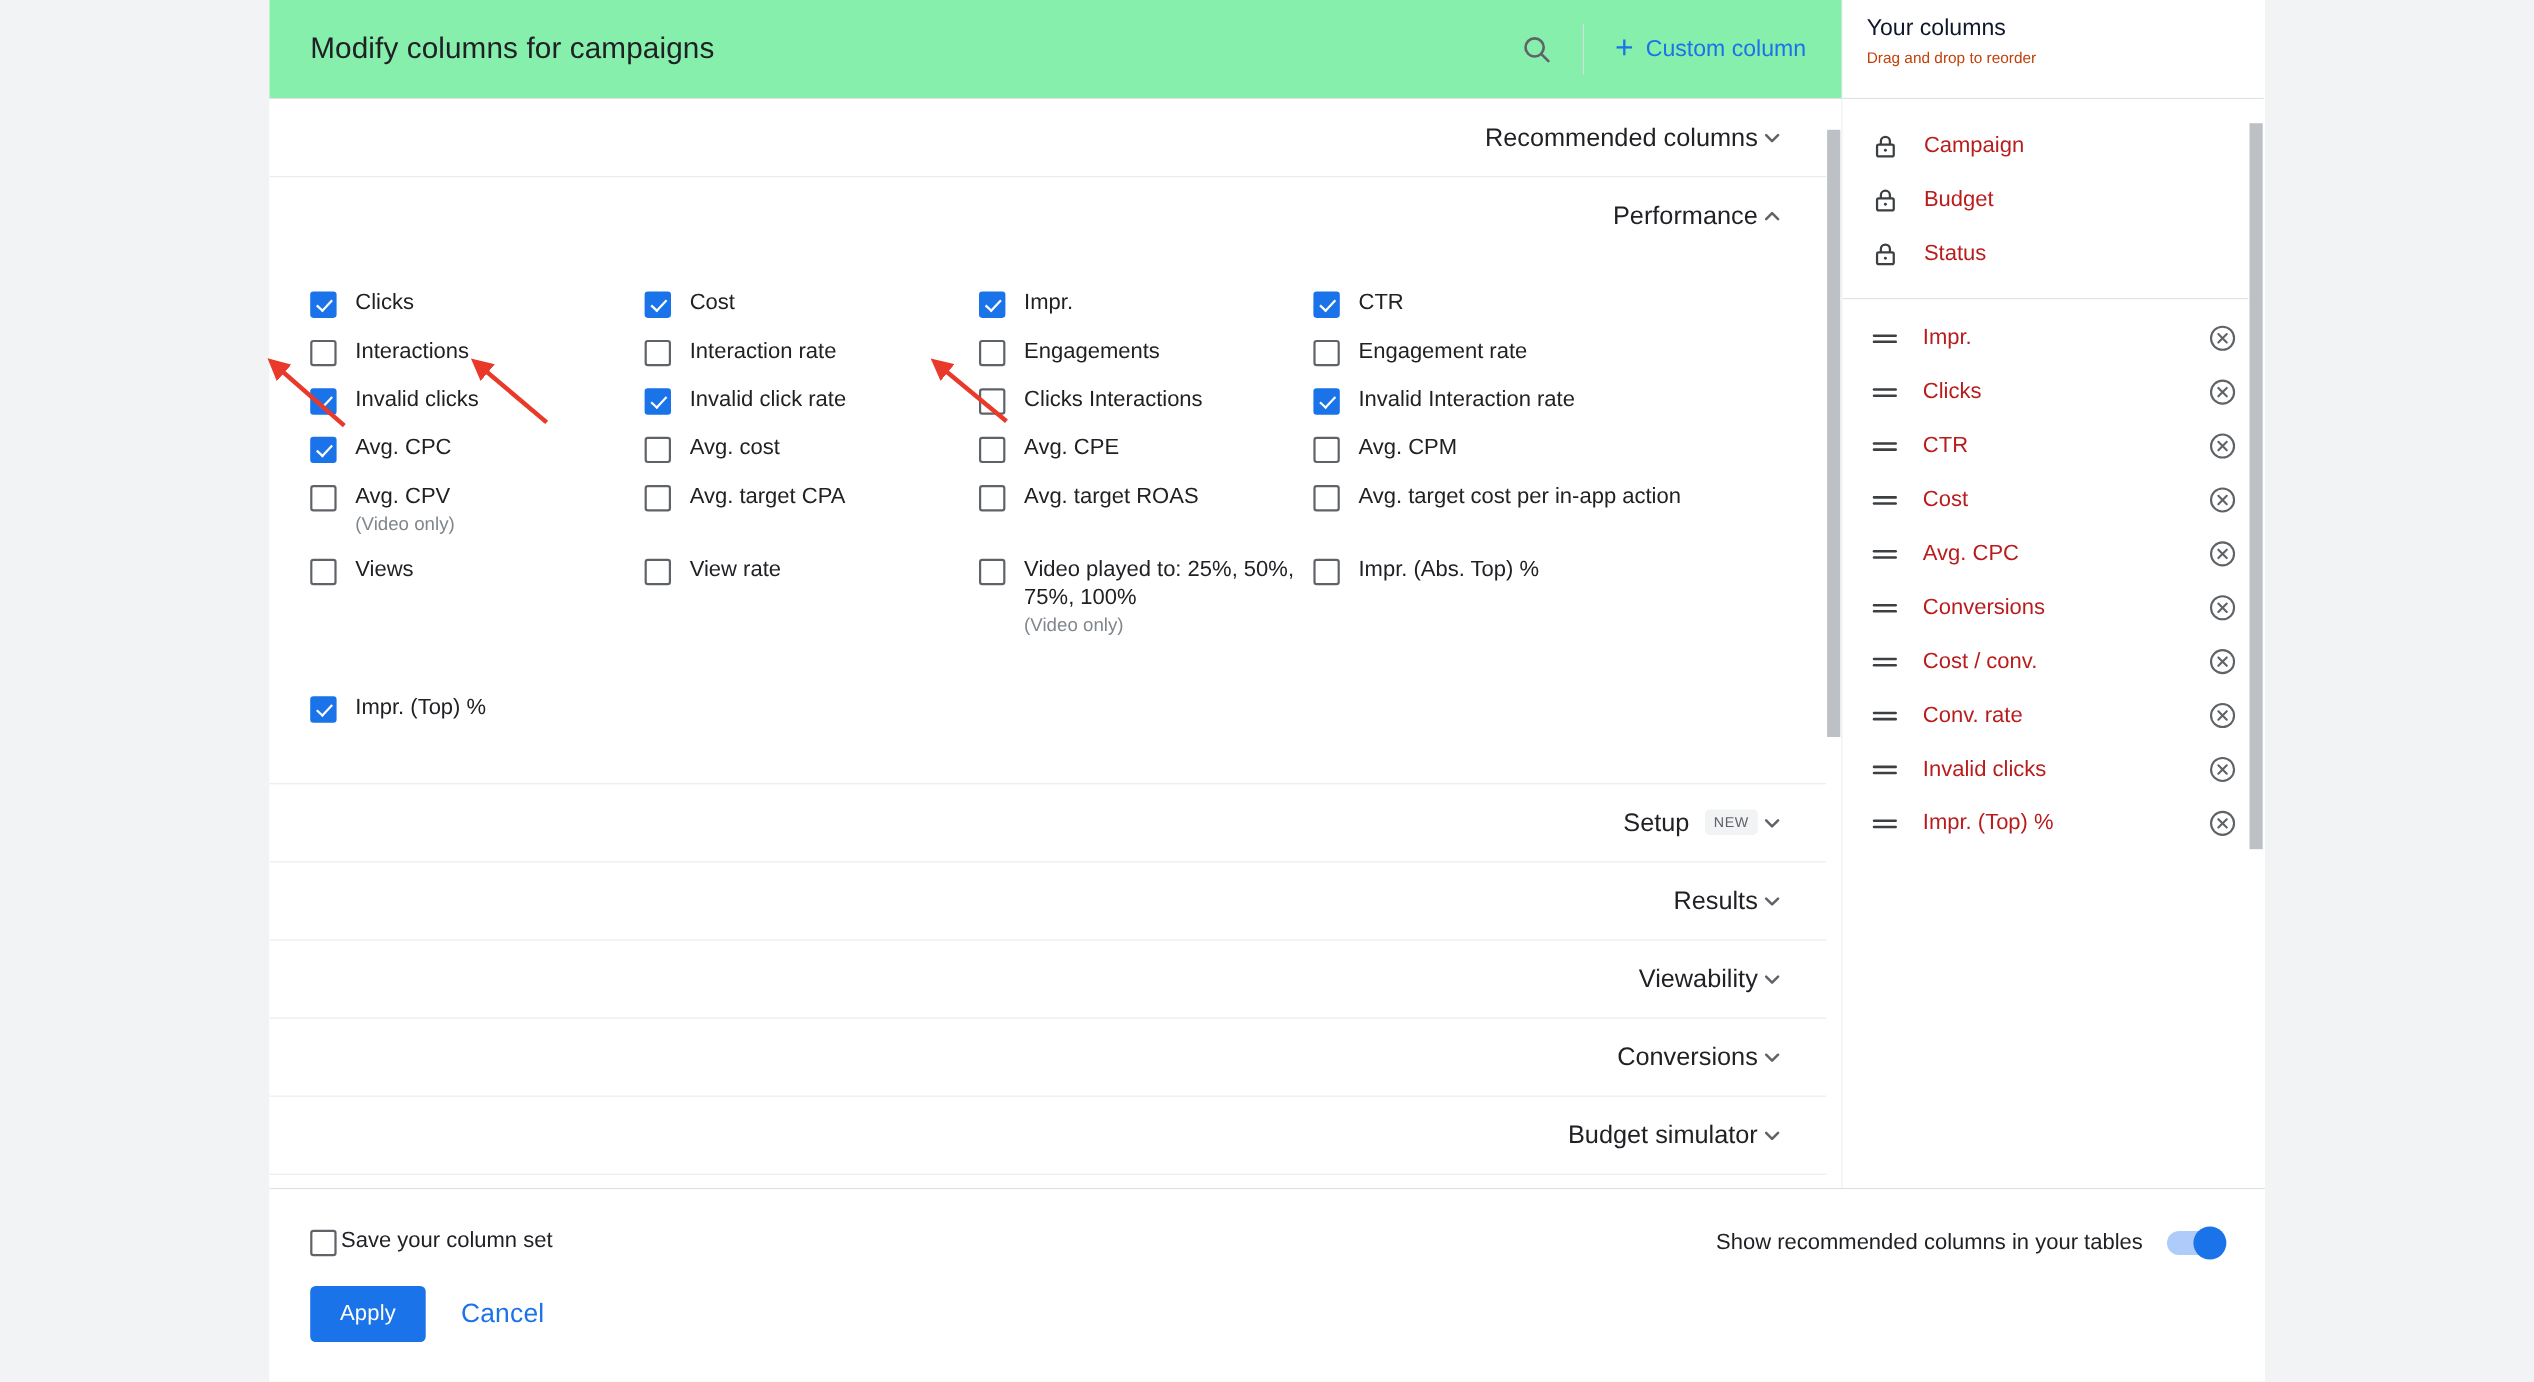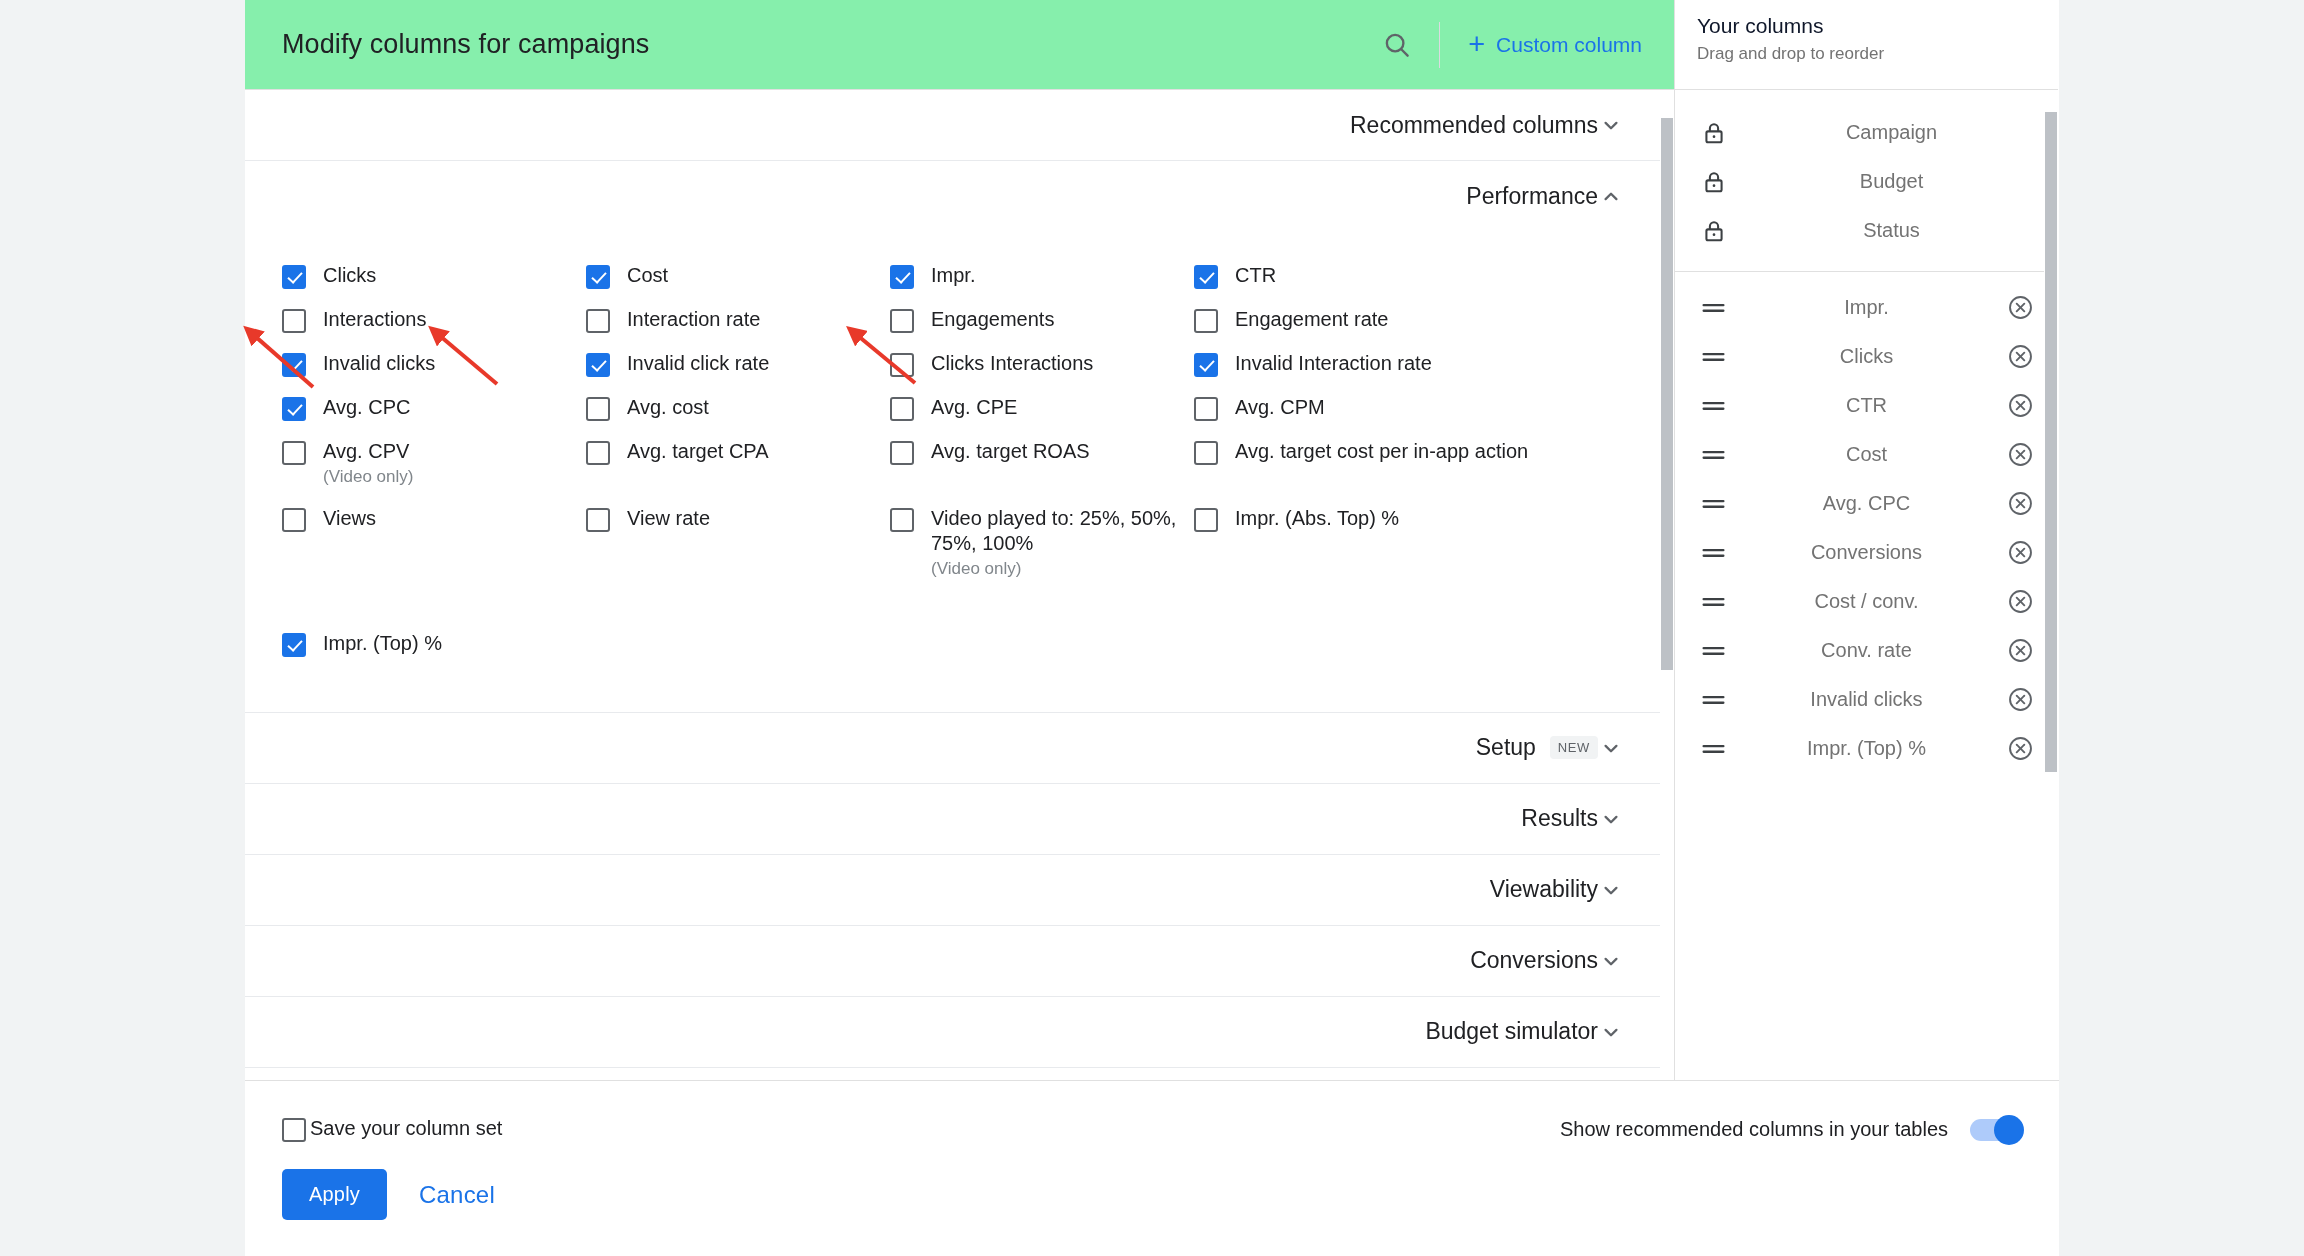--- a/index.html
+++ b/index.html
@@ -111,29 +111,29 @@
   
   .right-pane {
     width: 383px; display: flex; flex-direction: column; min-height: 0;
     background: #fff;
   }
   .yc-header {
     height: 90px; flex: none; padding: 14px 0 0 22px;
     border-bottom: 1px solid #e0e0e0;
   }
   .yc-title { font-size: 21px; color: #0f172a; font-weight: 400; }
-  .yc-sub { font-size: 17px; color: #737373; margin-top: 6px; }
+  .yc-sub { font-size: 14px; color: #c2410c; margin-top: 6px; }
   .yc-scroll { flex: 1; min-height: 0; position: relative; overflow: hidden; }
   .yc-locked { padding: 18px 0 16px 0; border-bottom: 1px solid #e0e0e0; }
   .yc-item {
     display: flex; align-items: center; height: 49px;
     padding: 0 24px 0 26px; gap: 22px;
   }
   .yc-item.draggable { cursor: grab; }
-  .yc-label { font-size: 20px; color: #737373; flex: 1; text-align: center; }
+  .yc-label { font-size: 20px; color: #b91c1c; flex: 1; }
   .drag-h { width: 25px; height: 14px; flex: none; }
   .lock-ic { width: 26px; height: 26px; flex: none; }
   .rm-ic { width: 27px; height: 27px; flex: none; cursor: pointer; }
   .yc-list { padding-top: 11px; }
 
   
   .footer {
     flex: none; height: 176px; border-top: 1px solid #e0e0e0;
     padding: 0 37px; background: #fff; position: relative;
   }

